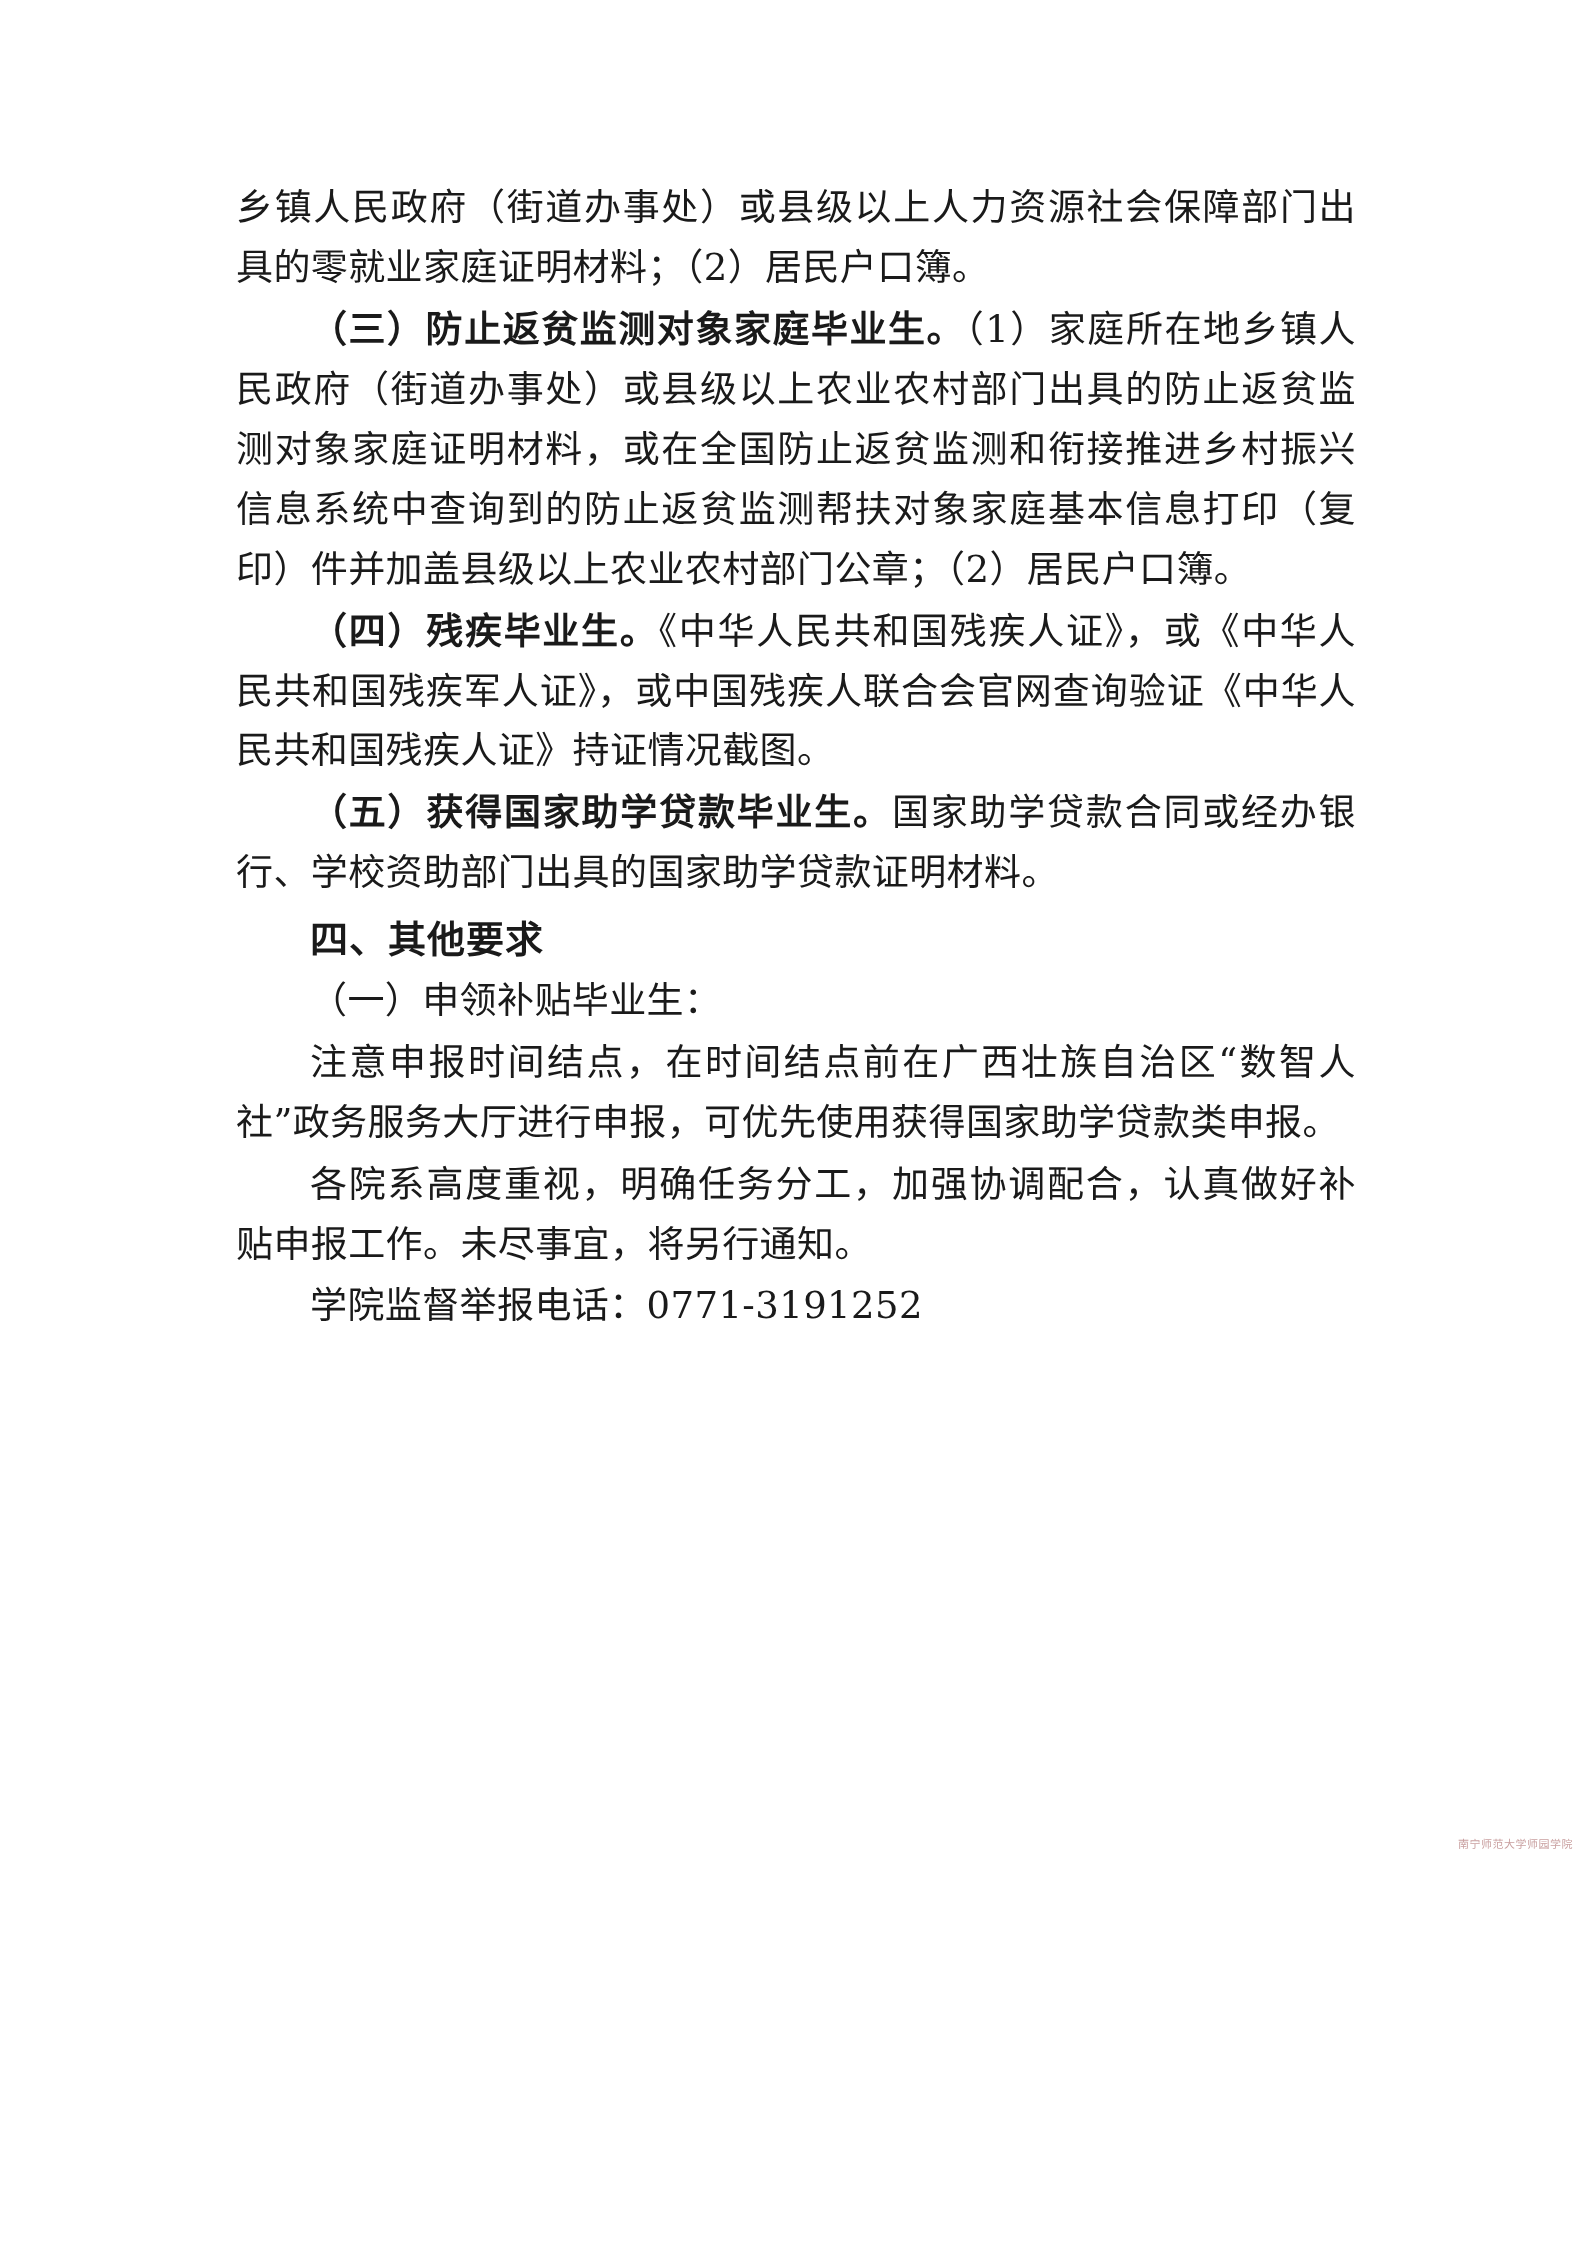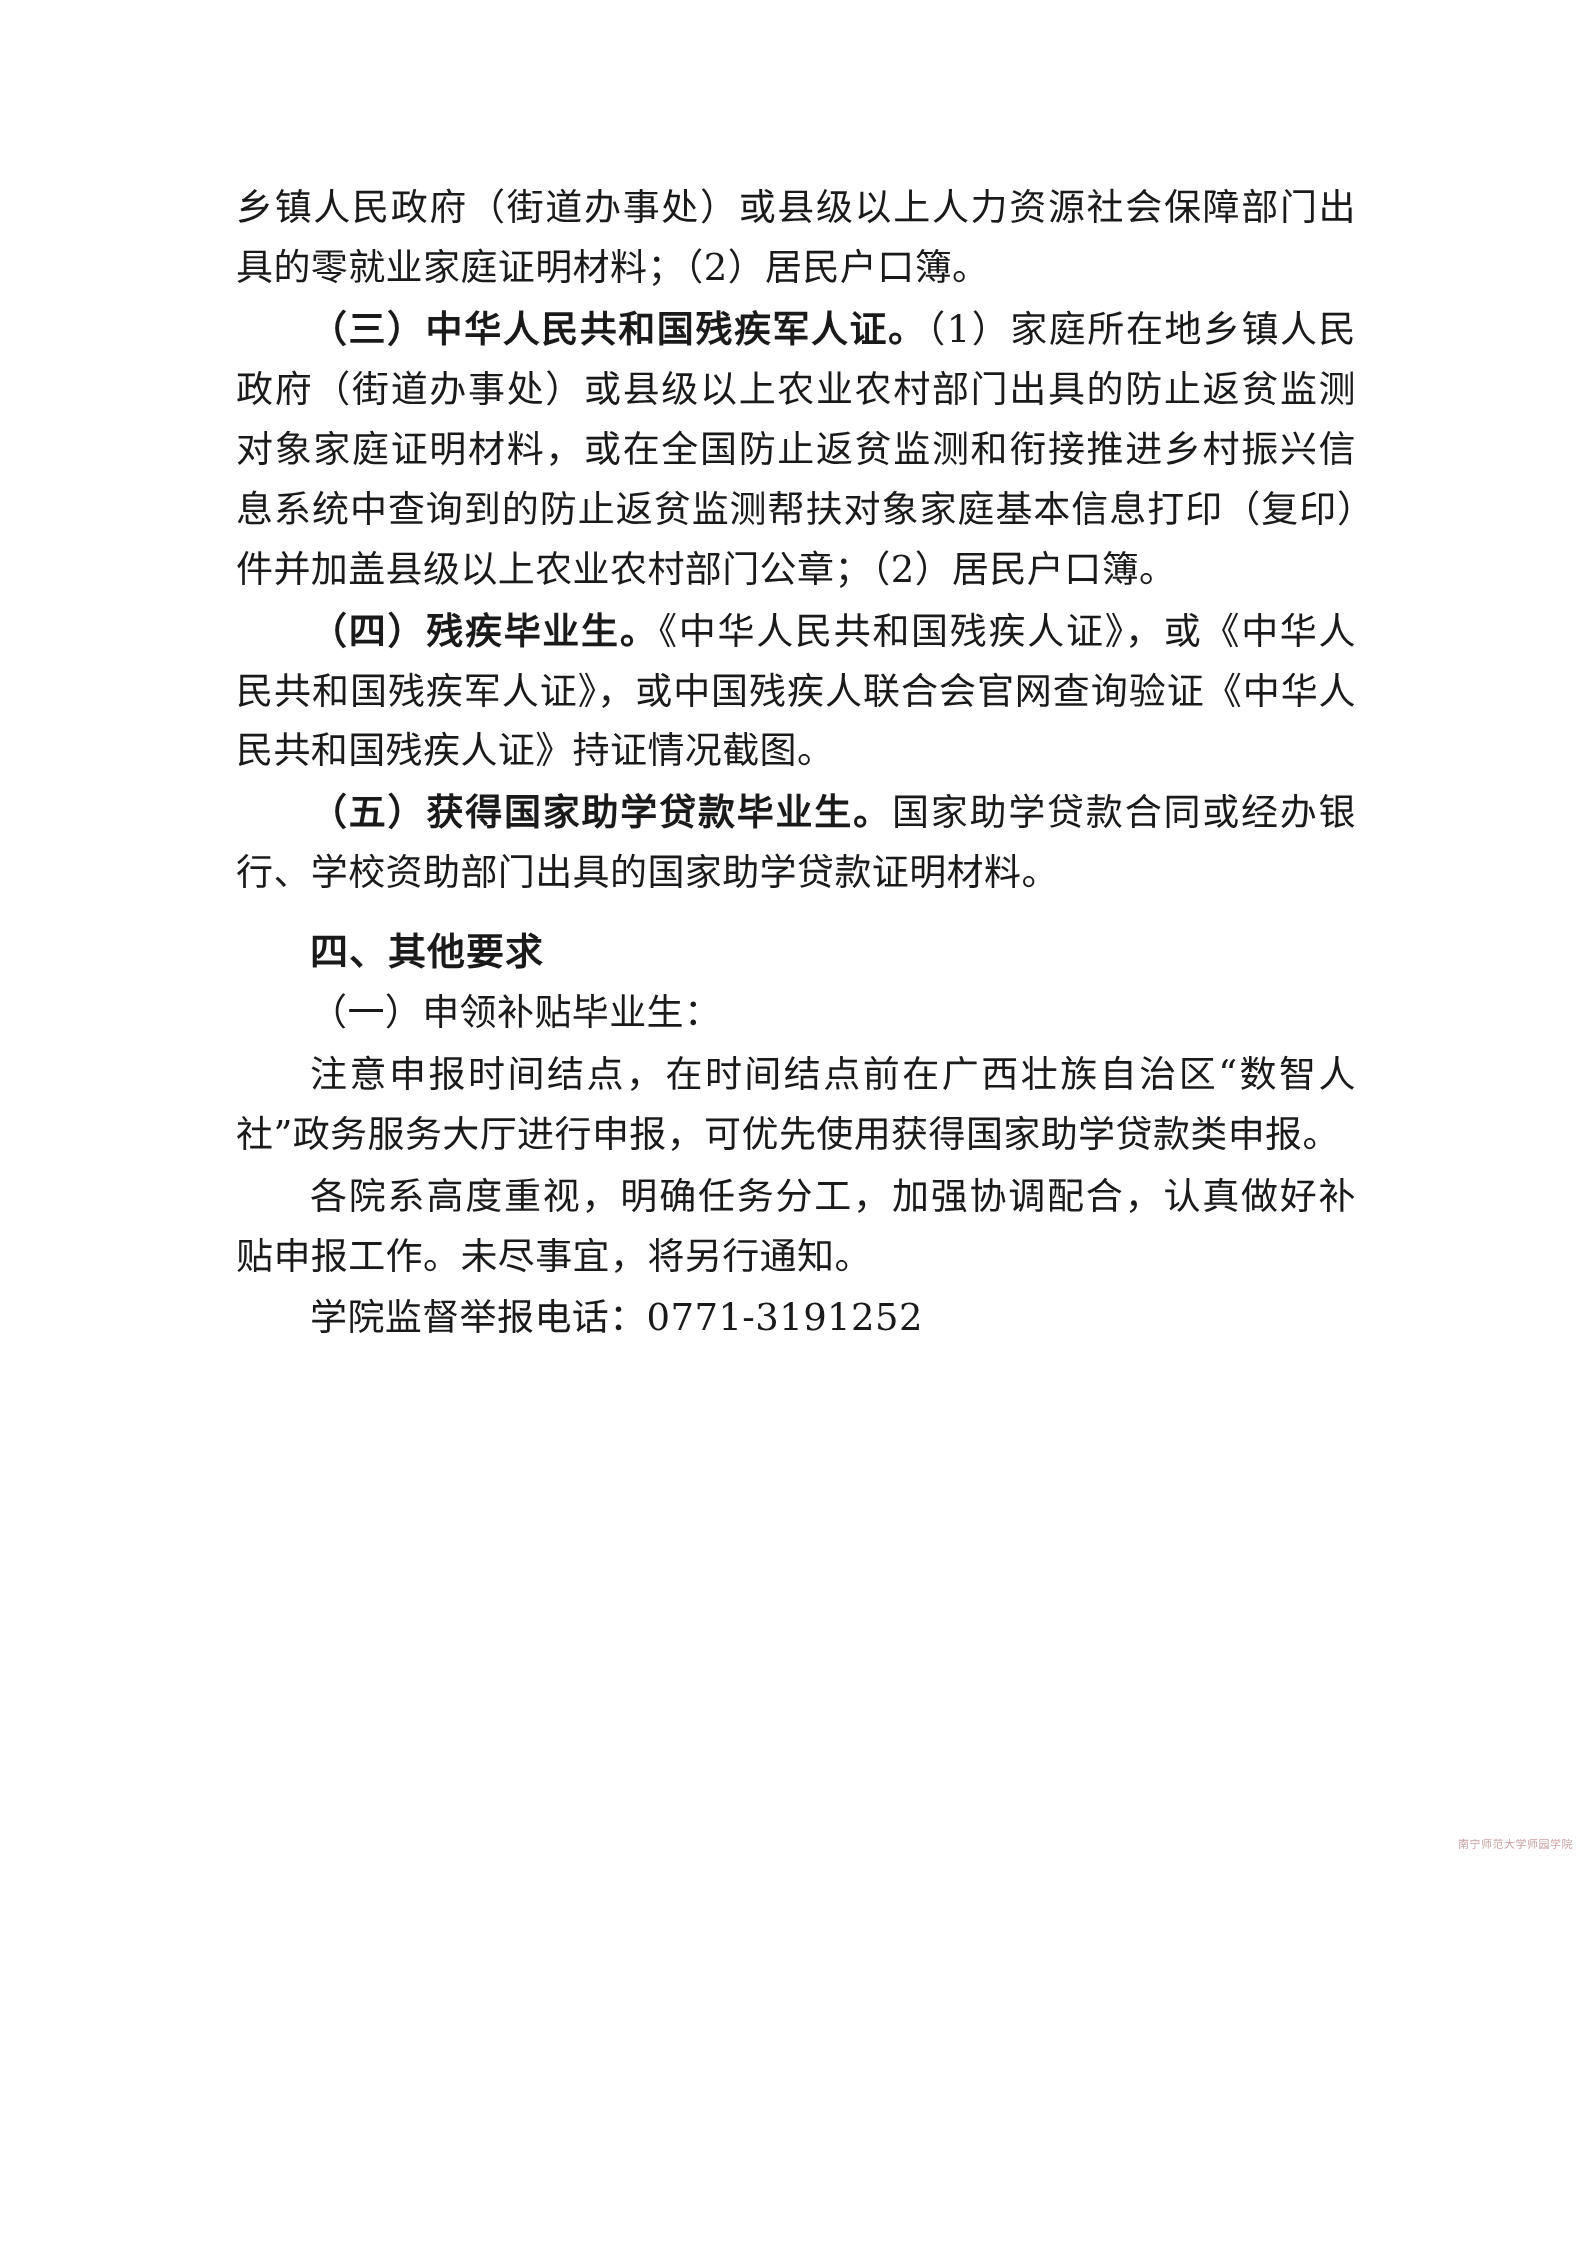--- a/index.html
+++ b/index.html
@@ -34,21 +34,21 @@
   .indent {
     text-indent: 74px;
   }
   .bold {
     font-weight: bold;
   }
   .section-head {
     font-size: 38px;
     font-weight: bold;
     text-indent: 74px;
-    margin-top: 18px;
+    margin-top: 6px;
     letter-spacing: 1px;
   }
   .blk {
     margin-bottom: 2px;
   }
   .sign {
     position: absolute;
     left: 228px;
     top: 1900px;
     width: 1120px;
@@ -78,21 +78,21 @@
 </style>
 </head>
 <body>
 
 <div class="page">
 
   <div class="content">
 
     <p class="blk">乡镇人民政府（街道办事处）或县级以上人力资源社会保障部门出具的零就业家庭证明材料；（2）居民户口簿。</p>
 
-    <p class="blk indent"><span class="bold">（三）中华人民共和国残疾军人证。</span><span>（1）家庭所在地乡镇人民政府（街道办事处）或县级以上农业农村部门出具的防止返贫监测对象家庭证明材料，或在全国防止返贫监测和衔接推进乡村振兴信息系统中查询到的防止返贫监测帮扶对象家庭基本信息打印（复印）件并加盖县级以上农业农村部门公章；（2）居民户口簿。</span></p>
+    <p class="blk indent"><span class="bold">（三）防止返贫监测对象家庭毕业生。</span><span>（1）家庭所在地乡镇人民政府（街道办事处）或县级以上农业农村部门出具的防止返贫监测对象家庭证明材料，或在全国防止返贫监测和衔接推进乡村振兴信息系统中查询到的防止返贫监测帮扶对象家庭基本信息打印（复印）件并加盖县级以上农业农村部门公章；（2）居民户口簿。</span></p>
 
     <p class="blk indent"><span class="bold">（四）残疾毕业生。</span><span>《中华人民共和国残疾人证》，或《中华人民共和国残疾军人证》，或中国残疾人联合会官网查询验证《中华人民共和国残疾人证》持证情况截图。</span></p>
 
     <p class="blk indent"><span class="bold">（五）获得国家助学贷款毕业生。</span><span>国家助学贷款合同或经办银行、学校资助部门出具的国家助学贷款证明材料。</span></p>
 
     <p class="section-head">四、其他要求</p>
 
     <p class="blk indent">（一）申领补贴毕业生：</p>
 
     <p class="blk indent">注意申报时间结点，在时间结点前在广西壮族自治区“数智人社”政务服务大厅进行申报，可优先使用获得国家助学贷款类申报。</p>

